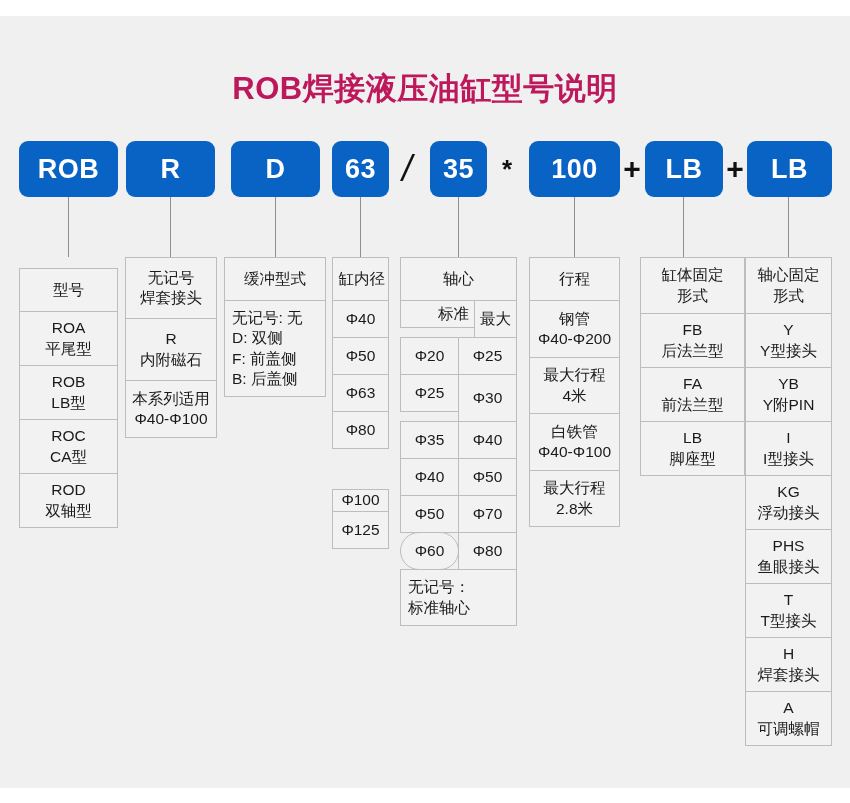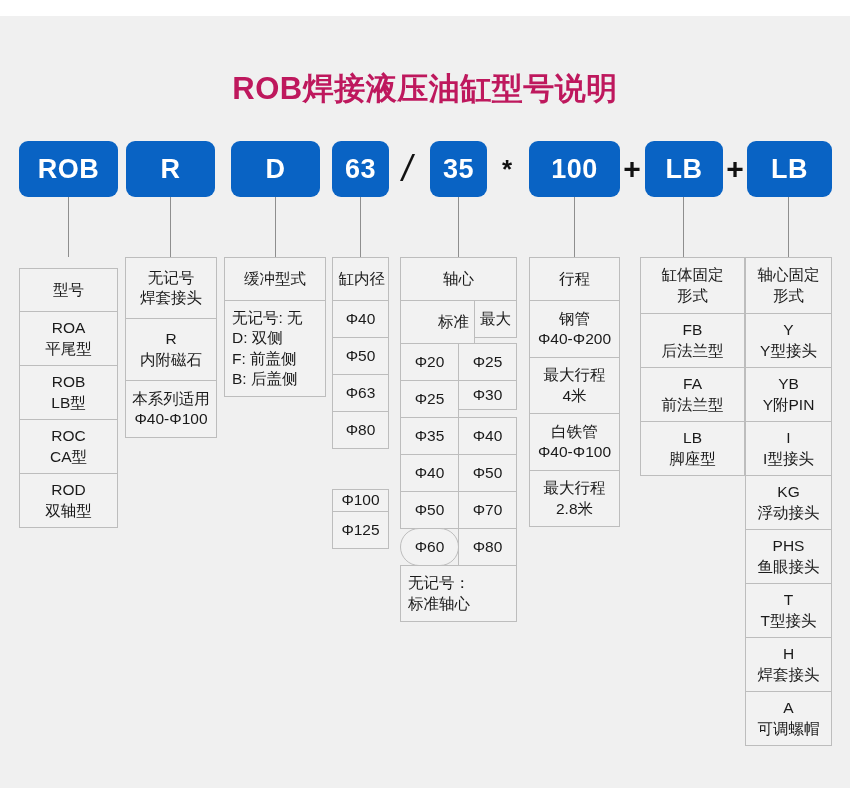--- a/index.html
+++ b/index.html
@@ -186,30 +186,30 @@
     <div class="cell" style="height:38px;">
         <span class="ln">Φ125</span>
       </div>
   </div>
 
   <div class="col" style="left:400px;top:241px;width:117px;">
     <div class="cell head" style="height:44px;">
       <span class="ln">轴心</span>
     </div>
     <div class="subrow">
-      <div class="subcell" style="height:44px;padding-left:32px;">标准</div>
+      <div class="subcell" style="height:28px;padding-left:32px;">标准</div>
       <div class="subcell" style="height:38px;">最大</div>
     </div>
     <div class="subrow">
       <div class="subcell" style="height:38px;">Φ20</div>
       <div class="subcell" style="height:38px;">Φ25</div>
     </div>
     <div class="subrow">
       <div class="subcell" style="height:38px;">Φ25</div>
-      <div class="subcell" style="height:30px;">Φ30</div>
+      <div class="subcell" style="height:48px;">Φ30</div>
     </div>
     <div class="subrow">
       <div class="subcell" style="height:38px;">Φ35</div>
       <div class="subcell" style="height:38px;">Φ40</div>
     </div>
     <div class="subrow">
       <div class="subcell" style="height:38px;">Φ40</div>
       <div class="subcell" style="height:38px;">Φ50</div>
     </div>
     <div class="subrow">

